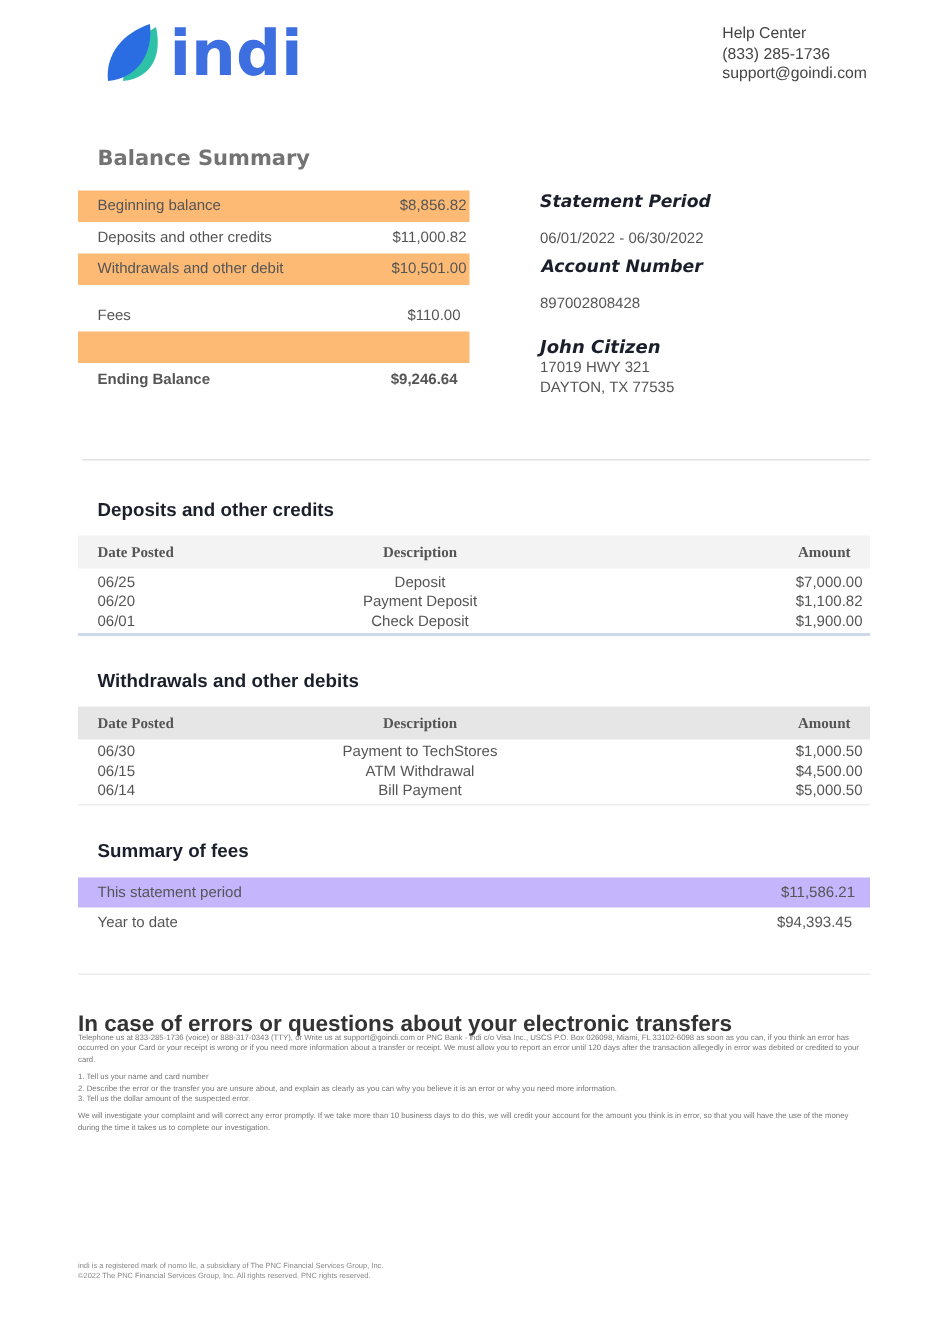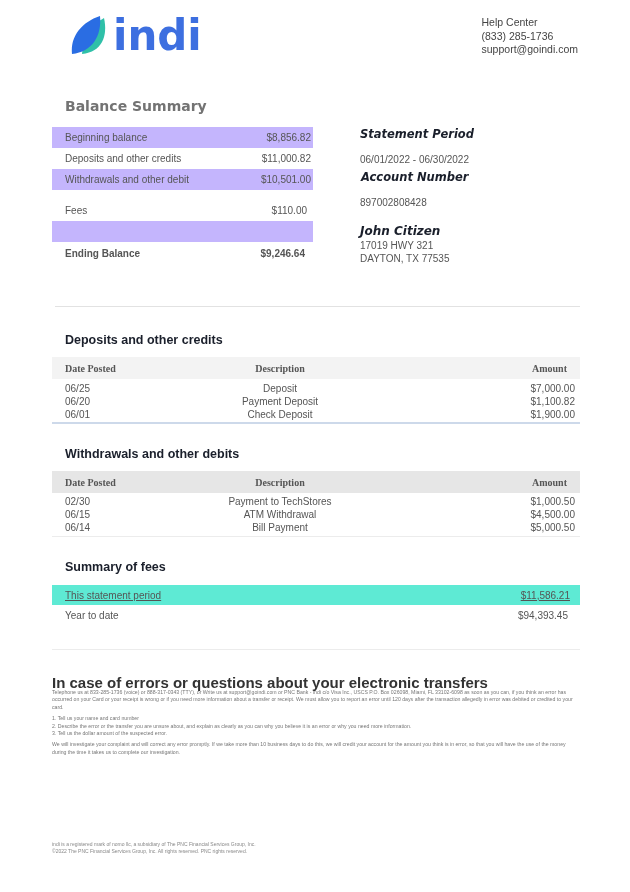--- a/index.html
+++ b/index.html
@@ -8,21 +8,21 @@
 
   .logo { position: absolute; left: 68px; top: 14px; display: flex; align-items: center; }
   .logo svg { width: 40px; height: 44px; }
   .logo-text { font-family: "DejaVu Sans", sans-serif; font-size: 42px; color: #3d6fe0; font-weight: bold; letter-spacing: 0px; margin-left: 5px; line-height: 44px; }
 
   .help { position: absolute; right: 52px; top: 16px; text-align: left; font-size: 10.5px; line-height: 13.5px; color: #444; }
 
   .bs-title { position: absolute; left: 65px; top: 98px; font-size: 14px; font-weight: bold; color: #737373; font-family: "DejaVu Sans", sans-serif; }
   .bs-table { position: absolute; left: 52px; top: 127px; width: 261px; }
   .bs-row { display: flex; justify-content: space-between; align-items: center; height: 21px; padding: 0 2px 0 13px; font-size: 10px; color: #555; }
-  .bs-row.shade { background: #c4b5fd; }
+  .bs-row.shade { background: #fdba74; }
   .bs-row.gap { margin-top: 10px; }
   .bs-row.bold .lbl, .bs-row.bold .val { font-weight: bold; color: #555; margin-top: 44px; }
 
   .side { position: absolute; left: 360px; }
   .side-h { font-size: 11.5px; font-weight: bold; color: #1a1f2b; font-family: "DejaVu Sans", sans-serif; font-style: italic; }
   .side-v { font-size: 10px; color: #555; }
 
   .divider { position: absolute; left: 55px; width: 525px; height: 1px; background: #e2e2e2; }
   .divider.blue { background: #cdd9ea; height: 2px; }
 
@@ -31,21 +31,21 @@
   .tbl-head { display: flex; height: 22px; align-items: center; font-size: 10px; font-weight: bold; color: #555; padding: 0 13px; font-family: Liberation Serif, serif; }
   .tbl-head.light { background: #f3f3f3; }
   .tbl-head.dark { background: #e6e6e6; }
   .tbl-row { display: flex; height: 13px; align-items: center; font-size: 10px; color: #555; padding: 0 5px 0 13px; }
   .c-date { width: 140px; }
   .c-desc { width: 150px; text-align: center; }
   .c-amt { flex: 1; text-align: right; }
   .tbl-head .c-amt { padding-right: 0; }
 
   .fees-row { display: flex; justify-content: space-between; align-items: center; height: 20px; font-size: 10px; color: #555; padding: 0 10px 0 13px; }
-  .fees-row.shade { background: #5eead4; text-decoration: underline; }
+  .fees-row.shade { background: #c4b5fd; }
 
   .err-title { position: absolute; left: 52px; top: 674px; font-size: 15px; font-weight: bold; color: #333; }
   .err-body { position: absolute; left: 52px; top: 689px; width: 525px; font-size: 5.2px; line-height: 7.4px; color: #777; }
   .err-body p { margin-bottom: 4px; }
 
   .footer { position: absolute; left: 52px; top: 841px; width: 260px; font-size: 5px; line-height: 7px; color: #888; }
 </style>
 </head>
 <body>
 
@@ -125,21 +125,21 @@
 
 <div class="sec-title" style="top:447px">Withdrawals and other debits</div>
 <div class="tbl" style="top:471px">
   <div class="tbl-head dark">
     <span class="c-date">Date Posted</span>
     <span class="c-desc">Description</span>
     <span class="c-amt">Amount</span>
   </div>
   <div style="height:2px"></div>
   <div class="tbl-row">
-    <span class="c-date">02/30</span>
+    <span class="c-date">06/30</span>
     <span class="c-desc">Payment to TechStores</span>
     <span class="c-amt">$1,000.50</span>
   </div>
   <div class="tbl-row">
     <span class="c-date">06/15</span>
     <span class="c-desc">ATM Withdrawal</span>
     <span class="c-amt">$4,500.00</span>
   </div>
   <div class="tbl-row">
     <span class="c-date">06/14</span>

